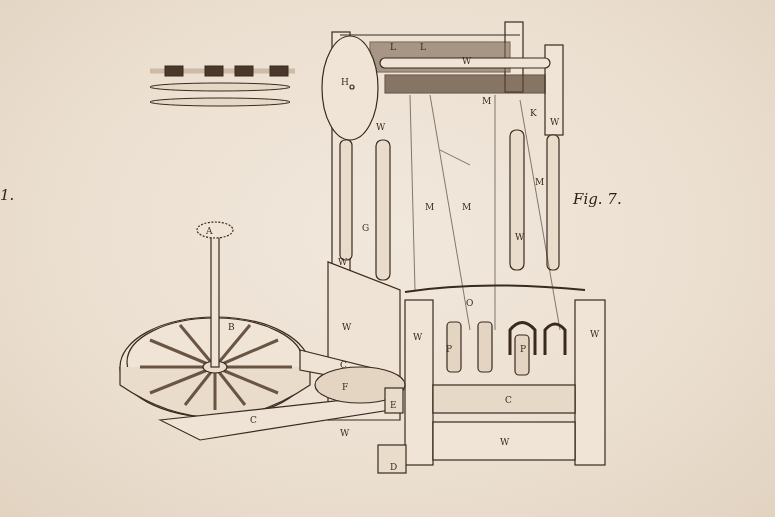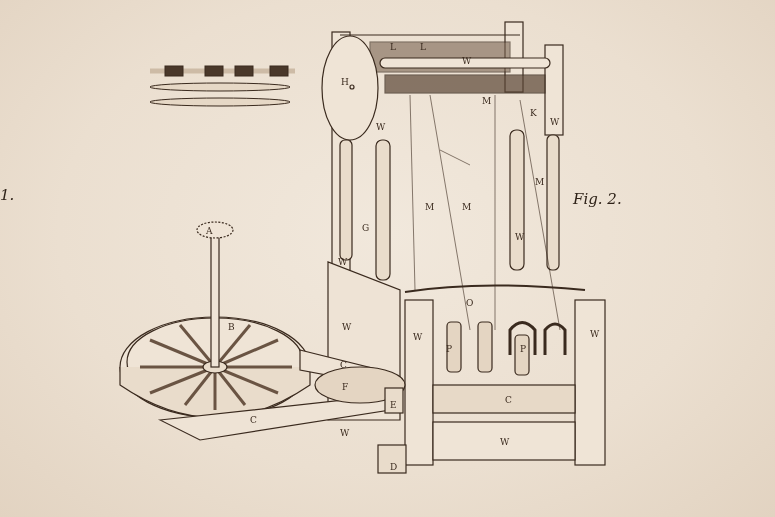--- a/index.html
+++ b/index.html
@@ -10,21 +10,21 @@
   svg{position:absolute;left:0;top:0;}
   .lbl{font-family:"DejaVu Serif", serif;font-size:9px;fill:#3a2a1e;}
   .fig{position:absolute;font-style:italic;font-size:15px;color:#2e2218;}
 </style>
 </head>
 <body>
 
 <div class="plate">
 
   <div class="fig" style="left:0;top:186px;">1.</div>
-  <div class="fig" style="left:573px;top:190px;">Fig. 2.</div>
+  <div class="fig" style="left:573px;top:190px;">Fig. 7.</div>
 
   <svg width="775" height="517" viewBox="0 0 775 517" fill="none" stroke="#3a2a1e" stroke-width="1.2">
 
     <g>
       <g stroke-width="1">
         <line x1="150" y1="71" x2="295" y2="71" stroke-width="5" stroke="#cdbba6"></line>
         <rect x="165" y="66" width="18" height="10" fill="#4a382a"></rect>
         <rect x="205" y="66" width="18" height="10" fill="#4a382a"></rect>
         <rect x="235" y="66" width="18" height="10" fill="#4a382a"></rect>
         <rect x="270" y="66" width="18" height="10" fill="#4a382a"></rect>

